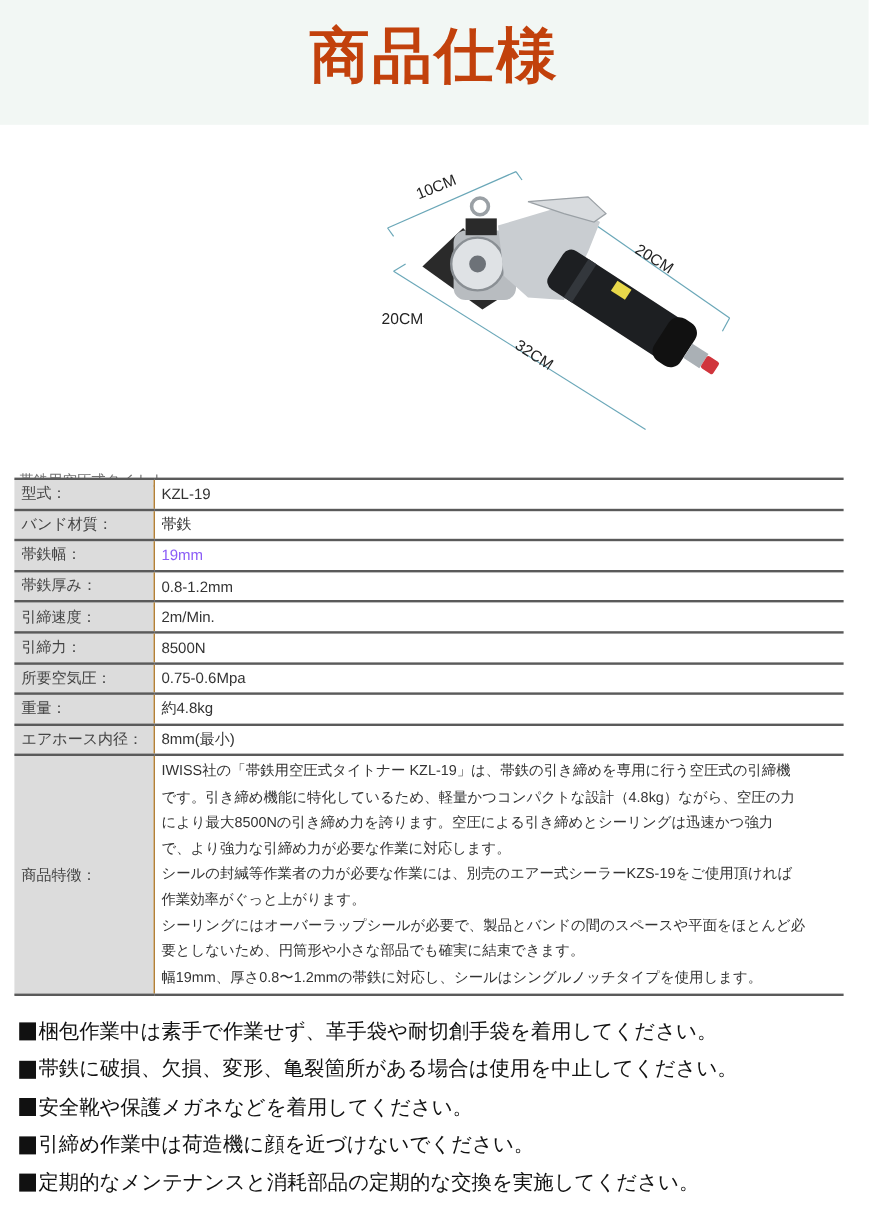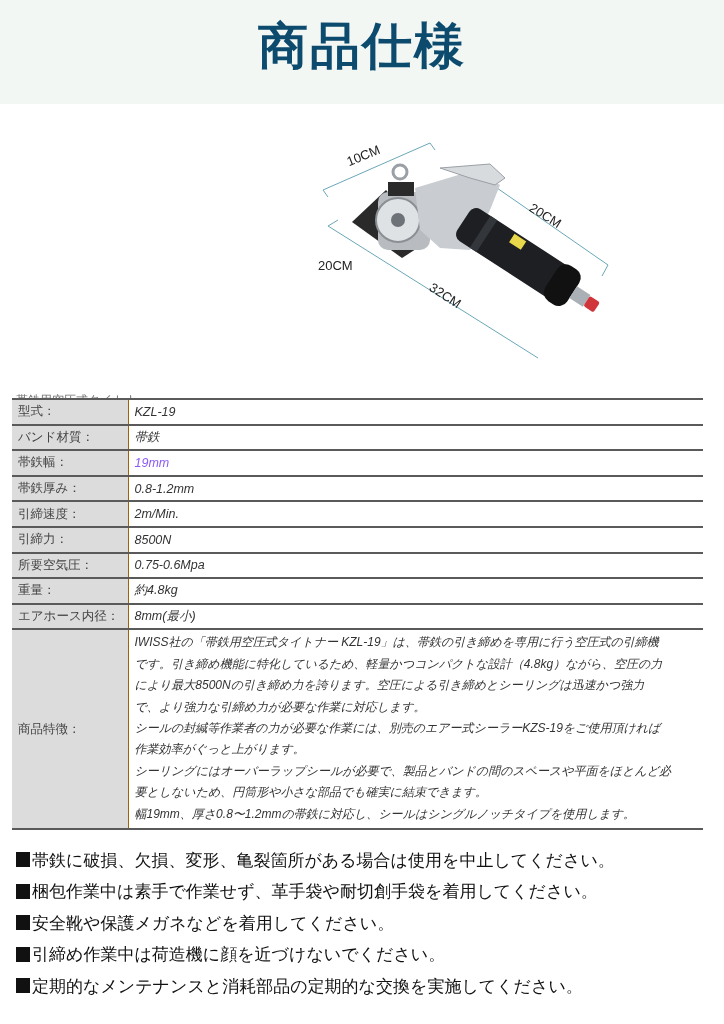--- a/index.html
+++ b/index.html
@@ -1,30 +1,30 @@
 <!DOCTYPE html>
 <html><head>
 <meta charset="utf-8">
 <style>
   * { box-sizing: border-box; margin: 0; padding: 0; }
   html, body { width: 724px; height: 1024px; background: #ffffff; overflow: hidden; }
   body { font-family: "DejaVu Sans", "Liberation Sans", sans-serif; color: #333; position: relative; }
 
   .header { position: absolute; left: 0; top: 0; width: 724px; height: 104px; background: #f2f7f4; display: flex; align-items: center; justify-content: center; }
-  .header h1 { font-size: 50px; font-weight: bold; color: #0c4a6e; letter-spacing: 2px; margin-top: -12px; }
+  .header h1 { font-size: 50px; font-weight: bold; color: #c2410c; letter-spacing: 2px; margin-top: -12px; }
 
   .product { position: absolute; left: 290px; top: 130px; width: 350px; height: 230px; }
   .dim { position: absolute; font-size: 13px; color: #222; font-family: "Liberation Sans", sans-serif; }
 
   .caption { position: absolute; left: 16px; top: 392px; font-size: 12px; color: #737373; }
 
   table.spec { position: absolute; left: 12px; top: 398px; width: 691px; border-collapse: collapse; font-size: 12.5px; }
   table.spec td { border-top: 2px solid #5a5a5a; border-bottom: 2px solid #5a5a5a; height: 25.6px; padding: 0 6px; vertical-align: middle; }
   table.spec td.k { width: 116px; background: #dcdcdc; color: #444; border-right: 1px solid #a16207; }
-  table.spec td.v { background: #ffffff; color: #333; font-family: "Liberation Sans", "DejaVu Sans", sans-serif; font-style: italic; }
+  table.spec td.v { background: #ffffff; color: #333; font-family: "Liberation Sans", "DejaVu Sans", sans-serif; }
   table.spec td.v.red { color: #8b5cf6; }
   table.spec tr.long td { height: 200px; }
   table.spec td.desc { line-height: 21.4px; font-size: 12px; padding: 2px 6px; vertical-align: top; }
   table.spec td.desc p { margin: 0; }
 
   .notes { position: absolute; left: 16px; top: 844px; width: 700px; }
   .note { font-size: 17px; color: #111; height: 31.5px; line-height: 28px; display: flex; align-items: center; white-space: nowrap; }
   .note .sq { display: inline-block; width: 14px; height: 15px; background: #111; margin-right: 2px; flex: none; }
 </style>
 </head>
@@ -127,25 +127,25 @@
         <p>要としないため、円筒形や小さな部品でも確実に結束できます。</p>
         <p>幅19mm、厚さ0.8〜1.2mmの帯鉄に対応し、シールはシングルノッチタイプを使用します。</p>
       </td>
     </tr>
   </tbody>
 </table>
 
 <div class="notes">
   <div class="note">
     <span class="sq"></span>
-    <span>帯鉄に破損、欠損、変形、亀裂箇所がある場合は使用を中止してください。</span>
+    <span>梱包作業中は素手で作業せず、革手袋や耐切創手袋を着用してください。</span>
   </div>
   <div class="note">
     <span class="sq"></span>
-    <span>梱包作業中は素手で作業せず、革手袋や耐切創手袋を着用してください。</span>
+    <span>帯鉄に破損、欠損、変形、亀裂箇所がある場合は使用を中止してください。</span>
   </div>
   <div class="note">
     <span class="sq"></span>
     <span>安全靴や保護メガネなどを着用してください。</span>
   </div>
   <div class="note">
     <span class="sq"></span>
     <span>引締め作業中は荷造機に顔を近づけないでください。</span>
   </div>
   <div class="note">

